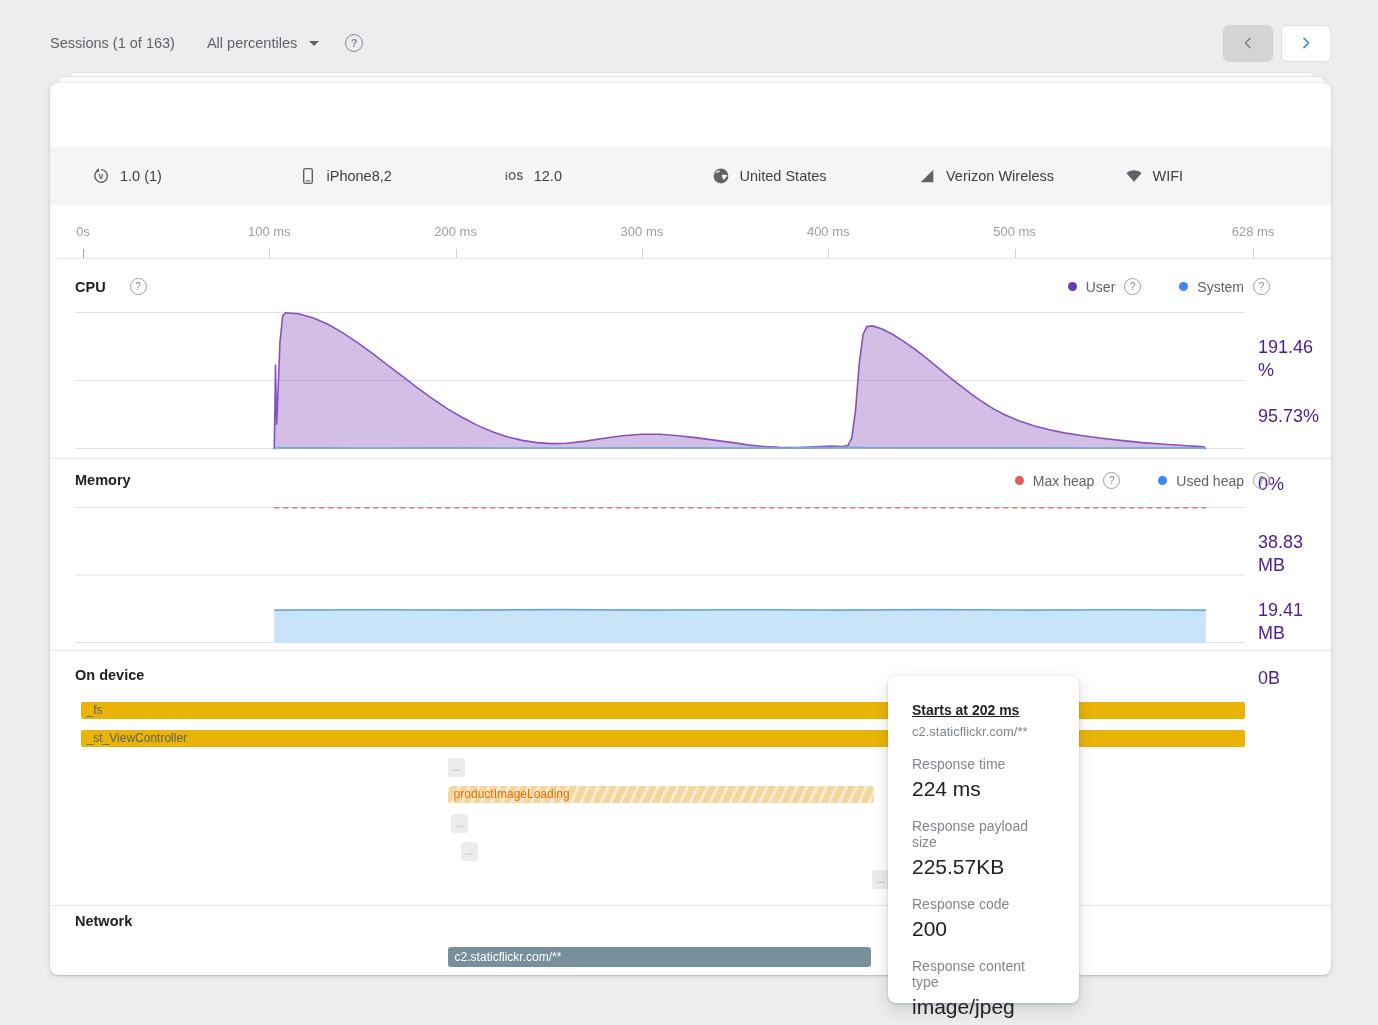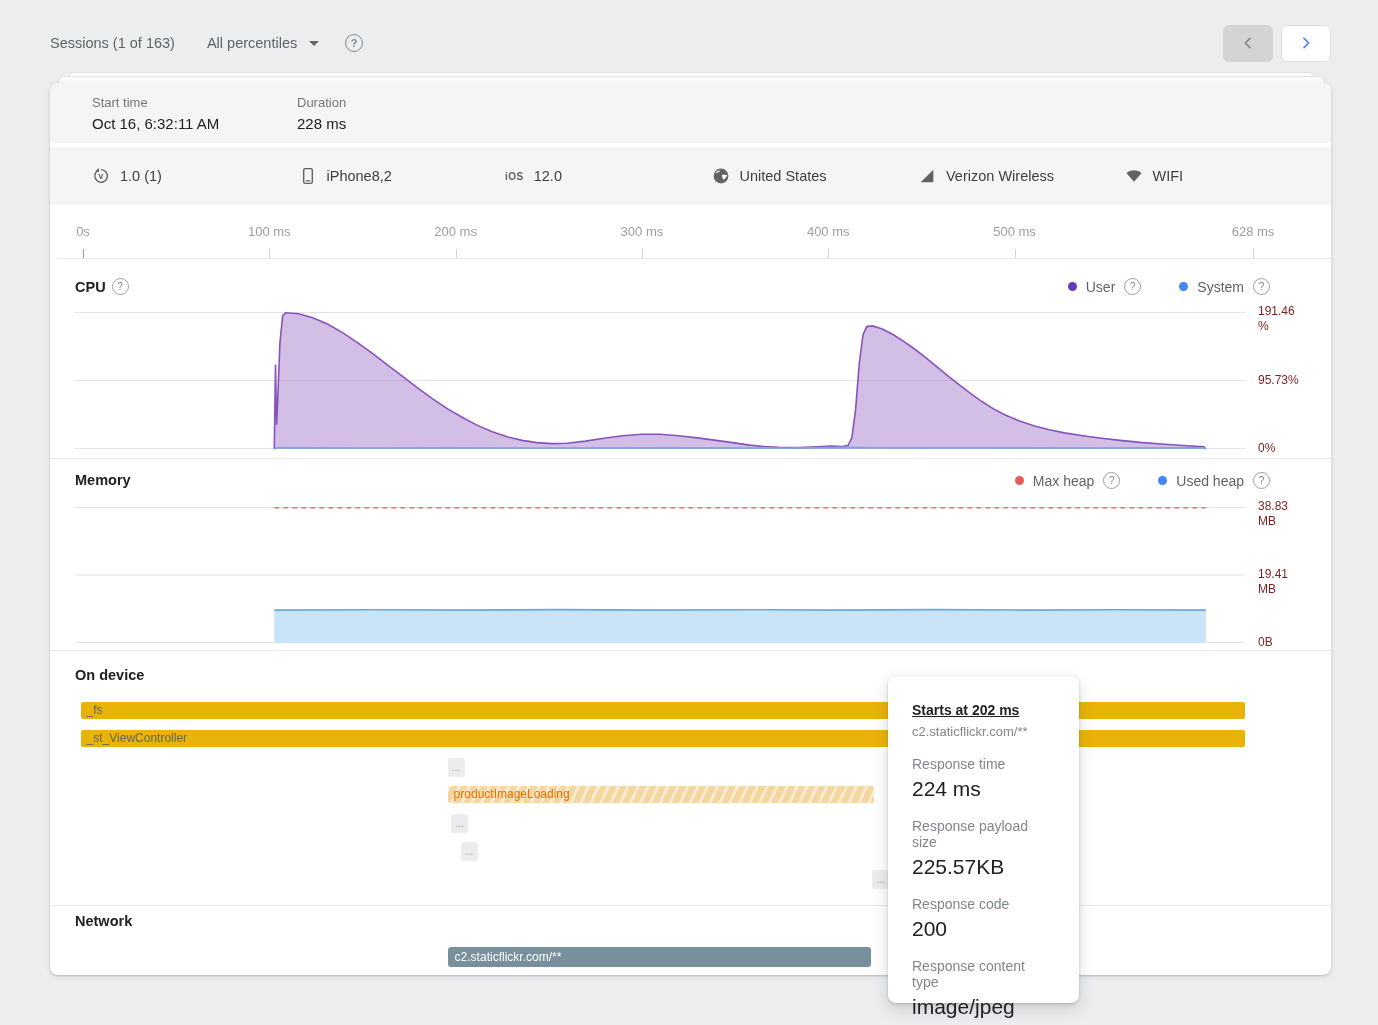--- a/index.html
+++ b/index.html
@@ -40,33 +40,33 @@
   .tick-label{position:absolute;top:19px;transform:translateX(-50%);font-size:13px;color:#9e9e9e;white-space:nowrap;}
   .tick-mark{position:absolute;bottom:0;width:1px;height:9px;background:#d4d4d4;}
   .tick-mark.dark{background:#9e9e9e;}
 
   
   .section{position:absolute;left:0;width:100%;}
   .sec-cpu{top:175px;height:200px;border-bottom:1px solid #e8e8e8;}
   .sec-mem{top:375px;height:192px;border-bottom:1px solid #e8e8e8;}
   .sec-dev{top:567px;height:255px;border-bottom:1px solid #e8e8e8;}
   .sec-net{top:822px;height:70px;}
-  .sec-title{position:absolute;left:25px;display:flex;align-items:center;gap:6px;font-size:14.5px;font-weight:700;color:#212121;}
+  .sec-title{position:absolute;left:25px;display:flex;align-items:center;gap:24px;font-size:14.5px;font-weight:700;color:#212121;}
   .sec-cpu .sec-title{top:20px;} .sec-mem .sec-title{top:14px;}
   .sec-dev .sec-title{top:17px;} .sec-net .sec-title{top:8px;}
   .help-small{width:15px;height:15px;border:1.3px solid #9aa0a6;border-radius:50%;color:#80868b;font-size:10px;font-weight:normal;display:flex;align-items:center;justify-content:center;cursor:pointer;}
   .legend{position:absolute;right:61px;display:flex;align-items:center;gap:38px;font-size:14px;font-weight:400;color:#5f6368;}
   .sec-cpu .legend{top:20px;} .sec-mem .legend{top:14px;}
   .legend-item{display:flex;align-items:center;gap:9px;}
   .legend .dot{width:9px;height:9px;border-radius:50%;display:inline-block;}
   .chart{position:absolute;left:25px;width:1170px;}
   .cpu-chart{top:54px;height:137px;}
   .mem-chart{top:49px;height:136px;}
   .chart svg{overflow:visible;display:block;}
-  .ylab{position:absolute;left:1208px;width:50px;font-size:12px;color:#7f1d1d;line-height:1.25;}
+  .ylab{position:absolute;left:1208px;width:50px;font-size:18px;color:#4c1d95;line-height:1.25;margin-top:32px;}
 
   
   .row-layer{position:absolute;left:25px;top:0;width:1170px;height:100%;}
   .trace-bar{position:absolute;height:17px;border-radius:2px;background:#eab308;font-size:12px;color:#5f6368;line-height:17px;padding-left:6px;box-sizing:border-box;white-space:nowrap;overflow:hidden;cursor:pointer;}
   .trace-bar.orange{background-color:#f4d79f;color:#e8710a;
     background-image:repeating-linear-gradient(115deg,rgba(255,255,255,.5) 0px,rgba(255,255,255,.5) 3px,transparent 3px,transparent 9px);}
   .chip{position:absolute;width:17px;height:19px;border-radius:3px;background:#ececee;color:#9aa0a6;font-size:10px;display:flex;align-items:center;justify-content:center;cursor:pointer;}
   .net-bar{position:absolute;top:42px;height:20px;background:#78909c;border-radius:3px;color:#fff;font-size:12px;line-height:20px;padding-left:7px;box-sizing:border-box;white-space:nowrap;overflow:hidden;cursor:pointer;}
 
   
@@ -101,30 +101,20 @@
           </svg>
       </div>
     </div>
   </div>
 
   <div class="deck deck1"></div>
   <div class="deck deck2"></div>
 
   <div class="card">
 
-    <div class="band band-times">
-      <div class="stat">
-        <div class="lbl">Start time</div>
-        <div class="val">Oct 16, 6:32:11 AM</div>
-      </div>
-      <div class="stat">
-        <div class="lbl">Duration</div>
-        <div class="val">228 ms</div>
-      </div>
-    </div>
 
     <div class="band band-device">
       <div class="dev">
         <span class="ic">
           <svg width="18" height="18" viewBox="0 0 20 20">
               <path d="M6.2 4.2 A7 7 0 1 0 10 3" fill="none" stroke="currentColor" stroke-width="1.5"></path>
               <path d="M7.6 1.2 L7.9 5.6 L3.7 4.6 Z" fill="currentColor"></path>
               <text x="10" y="13.6" font-size="9.5" font-weight="bold" text-anchor="middle" fill="currentColor">v</text>
             </svg>
         </span>

